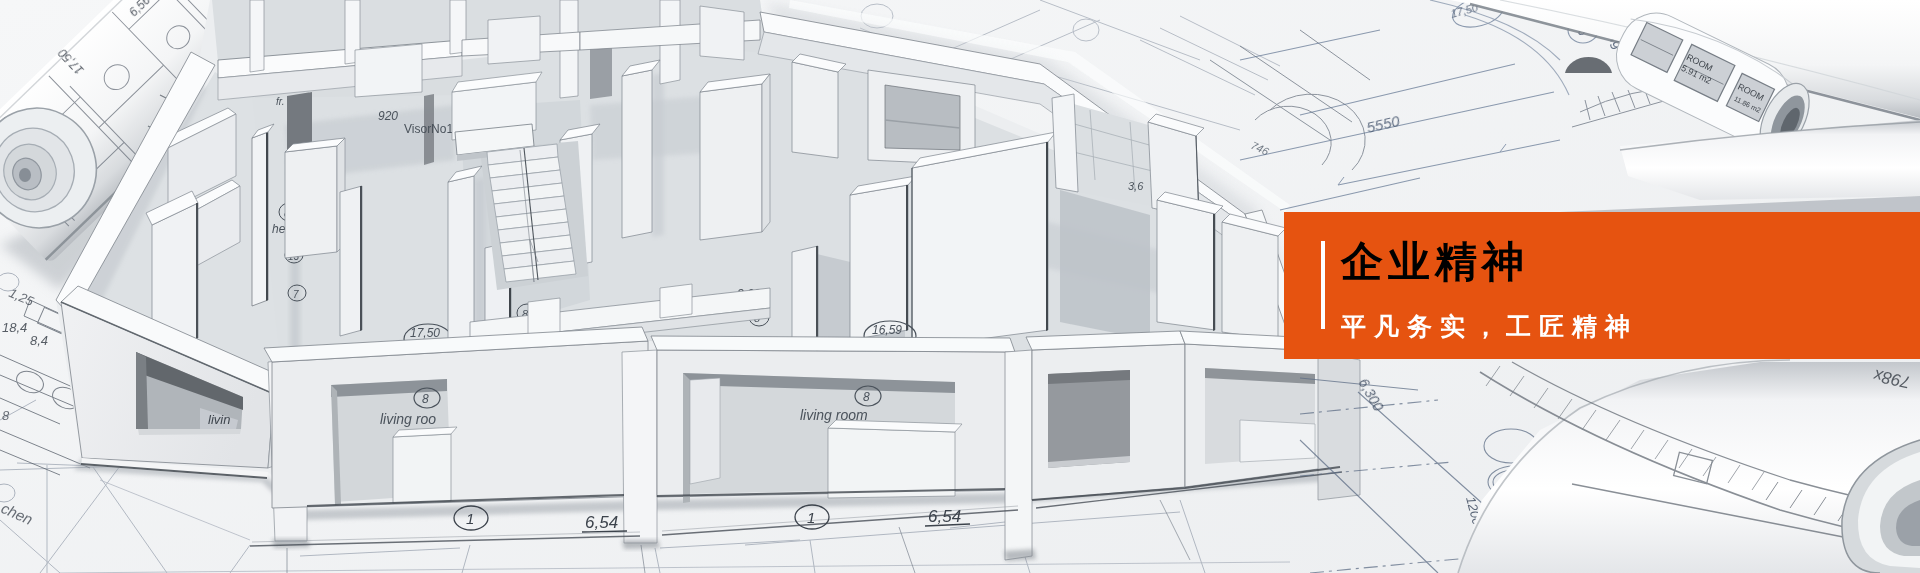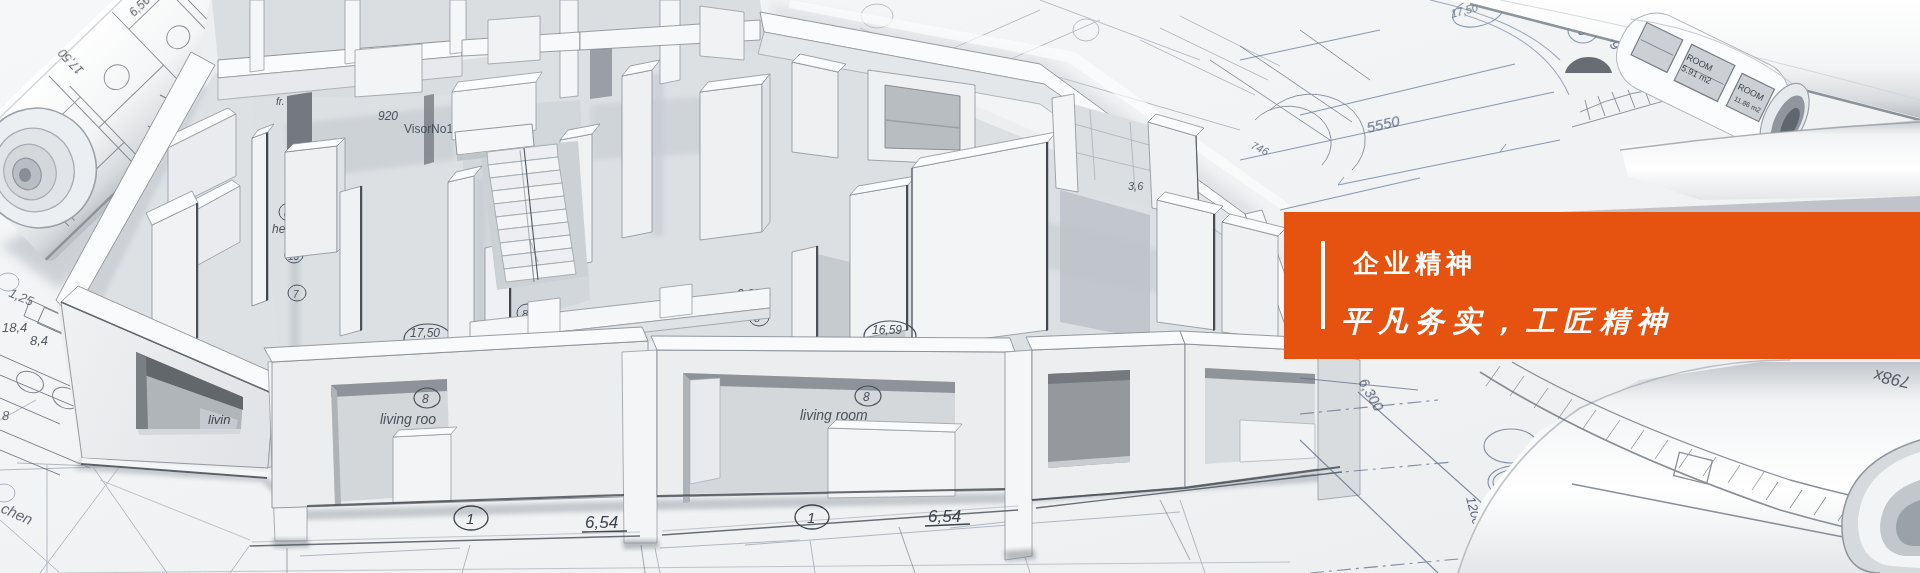--- a/index.html
+++ b/index.html
@@ -2,22 +2,22 @@
 <html><head>
 <meta charset="utf-8">
 <style>
   html,body{margin:0;padding:0;}
   body{width:1920px;height:573px;overflow:hidden;font-family:"Liberation Sans",sans-serif;}
   .stage{position:relative;width:1920px;height:573px;background:#f1f2f4;overflow:hidden;}
   .stage svg{position:absolute;left:0;top:0;}
   
   .banner{position:absolute;left:1284px;top:212px;width:636px;height:147px;background:#e65310;}
   .banner .bar{position:absolute;left:37px;top:29px;width:4px;height:88px;background:#ffffff;}
-  .banner h2{position:absolute;left:57px;top:22px;margin:12px;color:#ffffff;font-size:26px;font-weight:bold;letter-spacing:5px;}
-  .banner p{position:absolute;left:57px;top:90px;margin:0;color:#fff;font-size:29px;font-weight:bold;letter-spacing:8px;font-style:italic;}
+  .banner h2{position:absolute;left:57px;top:22px;margin:0;color:#000000;font-size:42px;font-weight:bold;letter-spacing:5px;}
+  .banner p{position:absolute;left:57px;top:98px;margin:0;color:#fff;font-size:25px;font-weight:bold;letter-spacing:8px;}
 </style>
 </head>
 <body>
 <div class="stage">
 <svg width="1920" height="573" viewBox="0 0 1920 573">
 <defs>
   <linearGradient id="paper" x1="0" y1="0" x2="1" y2="1">
     <stop offset="0" stop-color="#f6f7f8"></stop>
     <stop offset="1" stop-color="#eceef0"></stop>
   </linearGradient>

